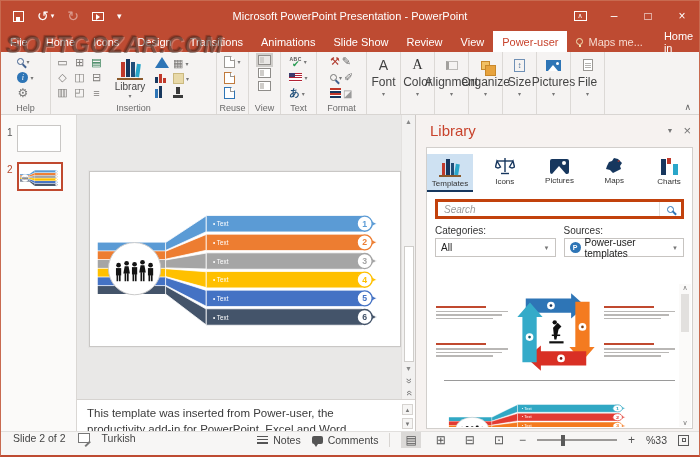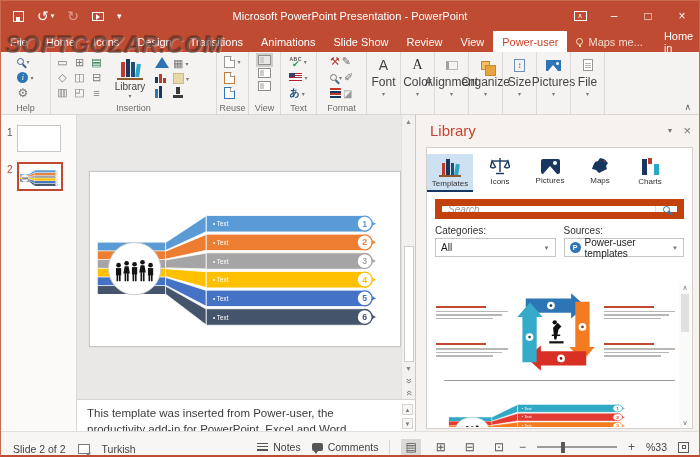--- a/index.html
+++ b/index.html
@@ -126,41 +126,41 @@
   .notes-scroll span{border:1px solid #d6d3d0;background:#f6f5f4;width:11px;height:11px;display:flex;align-items:center;justify-content:center;}
 
   
   .libpanel{position:absolute;left:414px;top:114px;width:286px;height:319px;background:#f6f2f0;border-left:1px solid #cdc9c6;}
   .libhead{display:flex;align-items:center;padding:7px 10px 4px 14px;}
   .libtitle{color:#c8432c;font-size:15px;}
   .libctrl{margin-left:auto;display:flex;gap:10px;align-items:center;color:#777;}
   .libctrl .dn{font-size:7px;}
   .libctrl .x{font-size:13px;}
   .libcard{position:absolute;left:10px;right:8px;top:32px;bottom:5px;background:#fff;border:1px solid #d2cfcc;}
-  .libtabs{display:flex;justify-content:flex-start;gap:4px;padding-top:6px;}
+  .libtabs{display:flex;justify-content:space-between;gap:4px;padding-top:6px;}
   .ltab{width:46px;display:flex;flex-direction:column;align-items:center;gap:2px;padding:3px 0 2px;}
   .ltab.sel{background:#cee1f2;border-bottom:2.5px solid #17375e;}
   .ltlabel{font-size:8px;color:#333;}
   .ltbooks{display:flex;align-items:flex-end;gap:1px;height:18px;}
   .ltbooks i{display:block;width:3.5px;}
   .ltbooks .a{height:12px;background:#c0392b;}
   .ltbooks .b{height:16px;background:#17375e;}
   .ltbooks .c{height:12px;background:#1f4e79;}
   .ltbooks .d{height:11px;background:#2aa6c9;transform:rotate(9deg);}
   .ltshelf{width:22px;height:2px;background:#8b5a2b;}
   .ltpic{width:19px;height:15px;background:#17375e;border-radius:2px;position:relative;overflow:hidden;margin-top:2px;}
   .ltpic::before{content:'';position:absolute;left:2px;bottom:0;border-left:7px solid transparent;border-right:7px solid transparent;border-bottom:8px solid #fff;}
   .ltpic::after{content:'';position:absolute;right:3px;top:2px;width:4px;height:4px;border-radius:50%;background:#fff;}
   .ltcharts{display:flex;align-items:flex-end;gap:1.5px;height:17px;margin-top:1px;}
   .ltcharts i{display:block;}
   .ltcharts .a{width:5px;height:16px;background:#17375e;}
   .ltcharts .b{width:4px;height:6px;background:#c0392b;align-self:flex-start;}
   .ltcharts .c{width:5px;height:11px;background:#2aa6c9;}
 
-  .libsearch{display:flex;margin:7px 8px 0;border:7px solid #c2410c;height:20px;}
+  .libsearch{display:flex;margin:7px 8px 0;border:3px solid #c2410c;height:20px;}
   .libsearch input{flex:1;border:none;outline:none;padding:0 6px;font-size:10px;font-family:"Liberation Sans",sans-serif;color:#333;}
   .libsearch input::placeholder{color:#999;font-style:italic;}
   .magbtn{width:22px;display:flex;align-items:center;justify-content:center;border-left:1px solid #e2e0de;}
   .mag2{width:7px;height:7px;border:1.5px solid #2e75b6;border-radius:50%;position:relative;}
   .mag2::after{content:'';position:absolute;width:5px;height:1.5px;background:#2e75b6;transform:rotate(45deg);right:-4px;bottom:-2px;}
 
   .srcrow{display:flex;gap:8px;margin:6px 8px 0;}
   .srccol{flex:1;}
   .srclabel{font-size:10px;color:#333;margin-bottom:2px;}
   .ddl{height:19px;border:1px solid #c7c4c1;display:flex;align-items:center;gap:4px;padding:0 5px;font-size:10px;color:#222;background:#fff;}
@@ -175,21 +175,21 @@
   .tcol{display:flex;flex-direction:column;gap:22px;flex:1;}
   .tblock .rl{height:2px;width:70%;background:#c0492f;margin-bottom:3px;}
   .tblock .gl{height:1.5px;background:#b9b7b5;margin-bottom:2px;}
   .tblock .gl.w2{width:92%;}
   .tblock .gl.w3{width:80%;}
   .preview2{padding:2px 16px 0 16px;}
   .p2title{font-size:8px;color:#c0392b;}
   .p2hr{height:1px;background:#9a9a9a;margin:2px 0 3px;}
 
   
-  .statusbar{position:absolute;left:0;bottom:0;width:100%;height:24px;background:#f7f6f5;border-top:1px solid #e1dfdd;display:flex;align-items:flex-end;font-size:10.5px;color:#444;}
+  .statusbar{position:absolute;left:0;bottom:0;width:100%;height:24px;background:#f7f6f5;border-top:1px solid #e1dfdd;display:flex;align-items:flex-start;font-size:10.5px;color:#444;}
   .sb-left{display:flex;align-items:center;gap:12px;padding-left:12px;}
   .spellic{width:12px;height:10px;border:1px solid #777;position:relative;background:#fff;}
   .spellic::after{content:'';position:absolute;right:-2px;bottom:-2px;width:7px;height:1.5px;background:#777;transform:rotate(-45deg);}
   .sb-right{margin-left:auto;display:flex;align-items:center;gap:11px;padding-right:10px;}
   .sbtn{display:flex;align-items:center;gap:5px;}
   .notesic{width:11px;height:8px;background:repeating-linear-gradient(180deg,#555 0 1.3px,transparent 1.3px 3.2px);}
   .comic{width:11px;height:8px;background:#555;border-radius:2px;position:relative;}
   .comic::after{content:'';position:absolute;left:2px;bottom:-3px;border-left:2px solid transparent;border-right:2px solid transparent;border-top:3px solid #555;}
   .vsep{width:1px;height:14px;background:#d8d5d2;}
   .sbview{font-size:12px;color:#555;padding:2px 4px;line-height:12px;}

